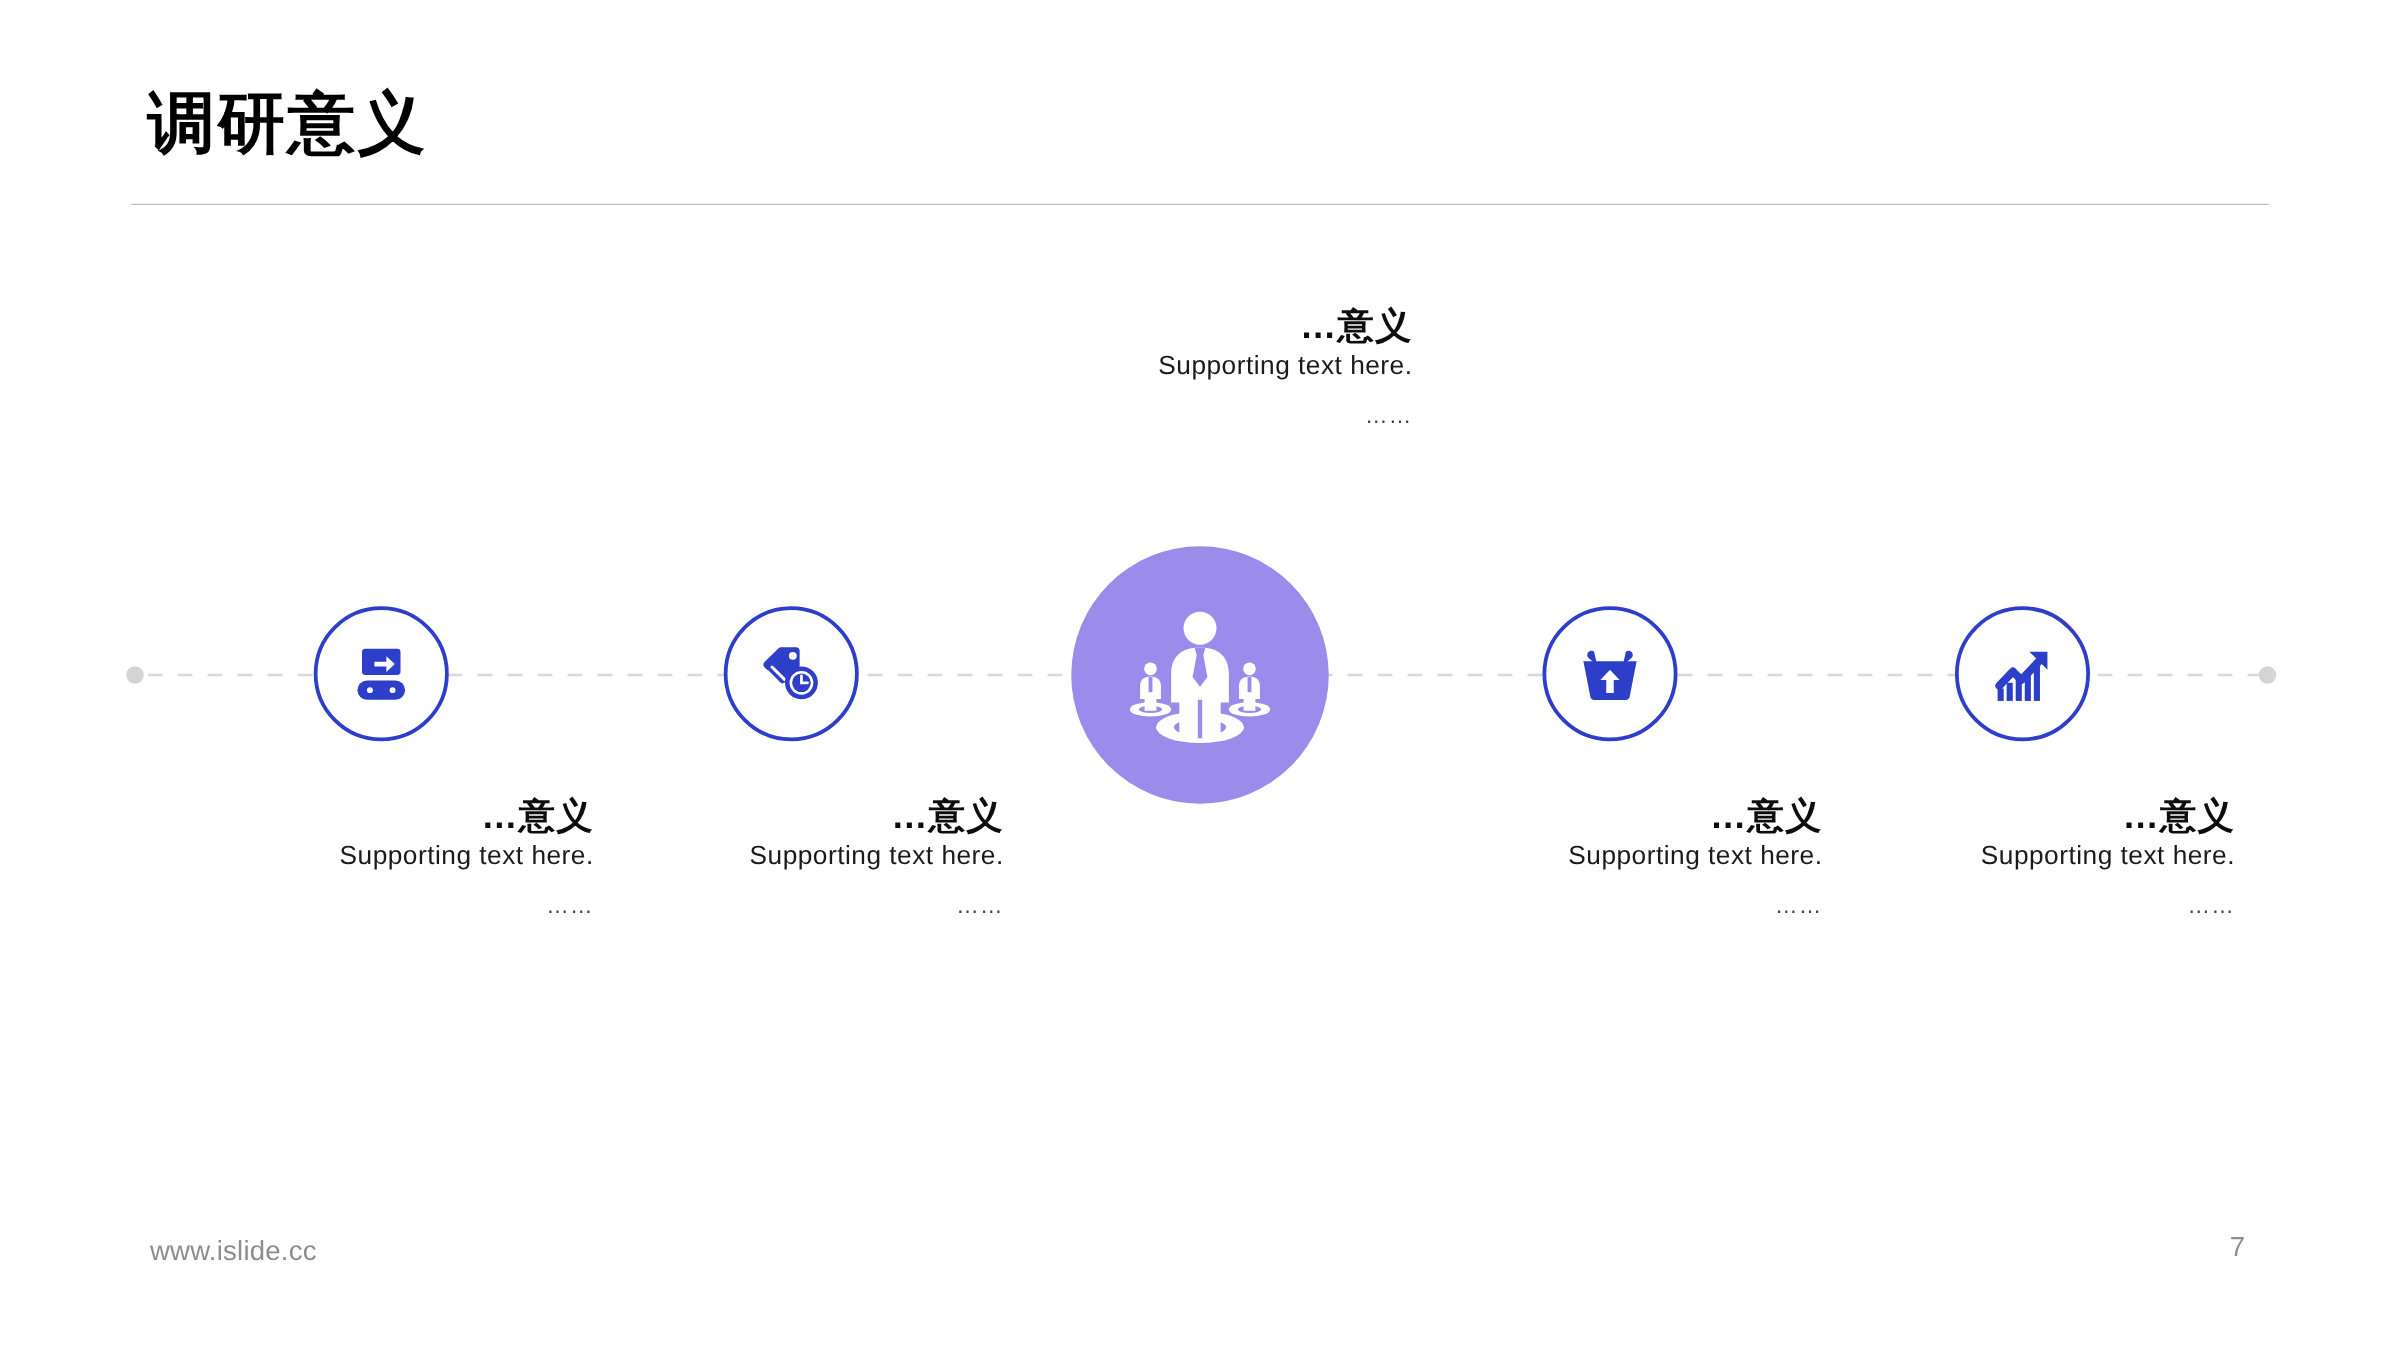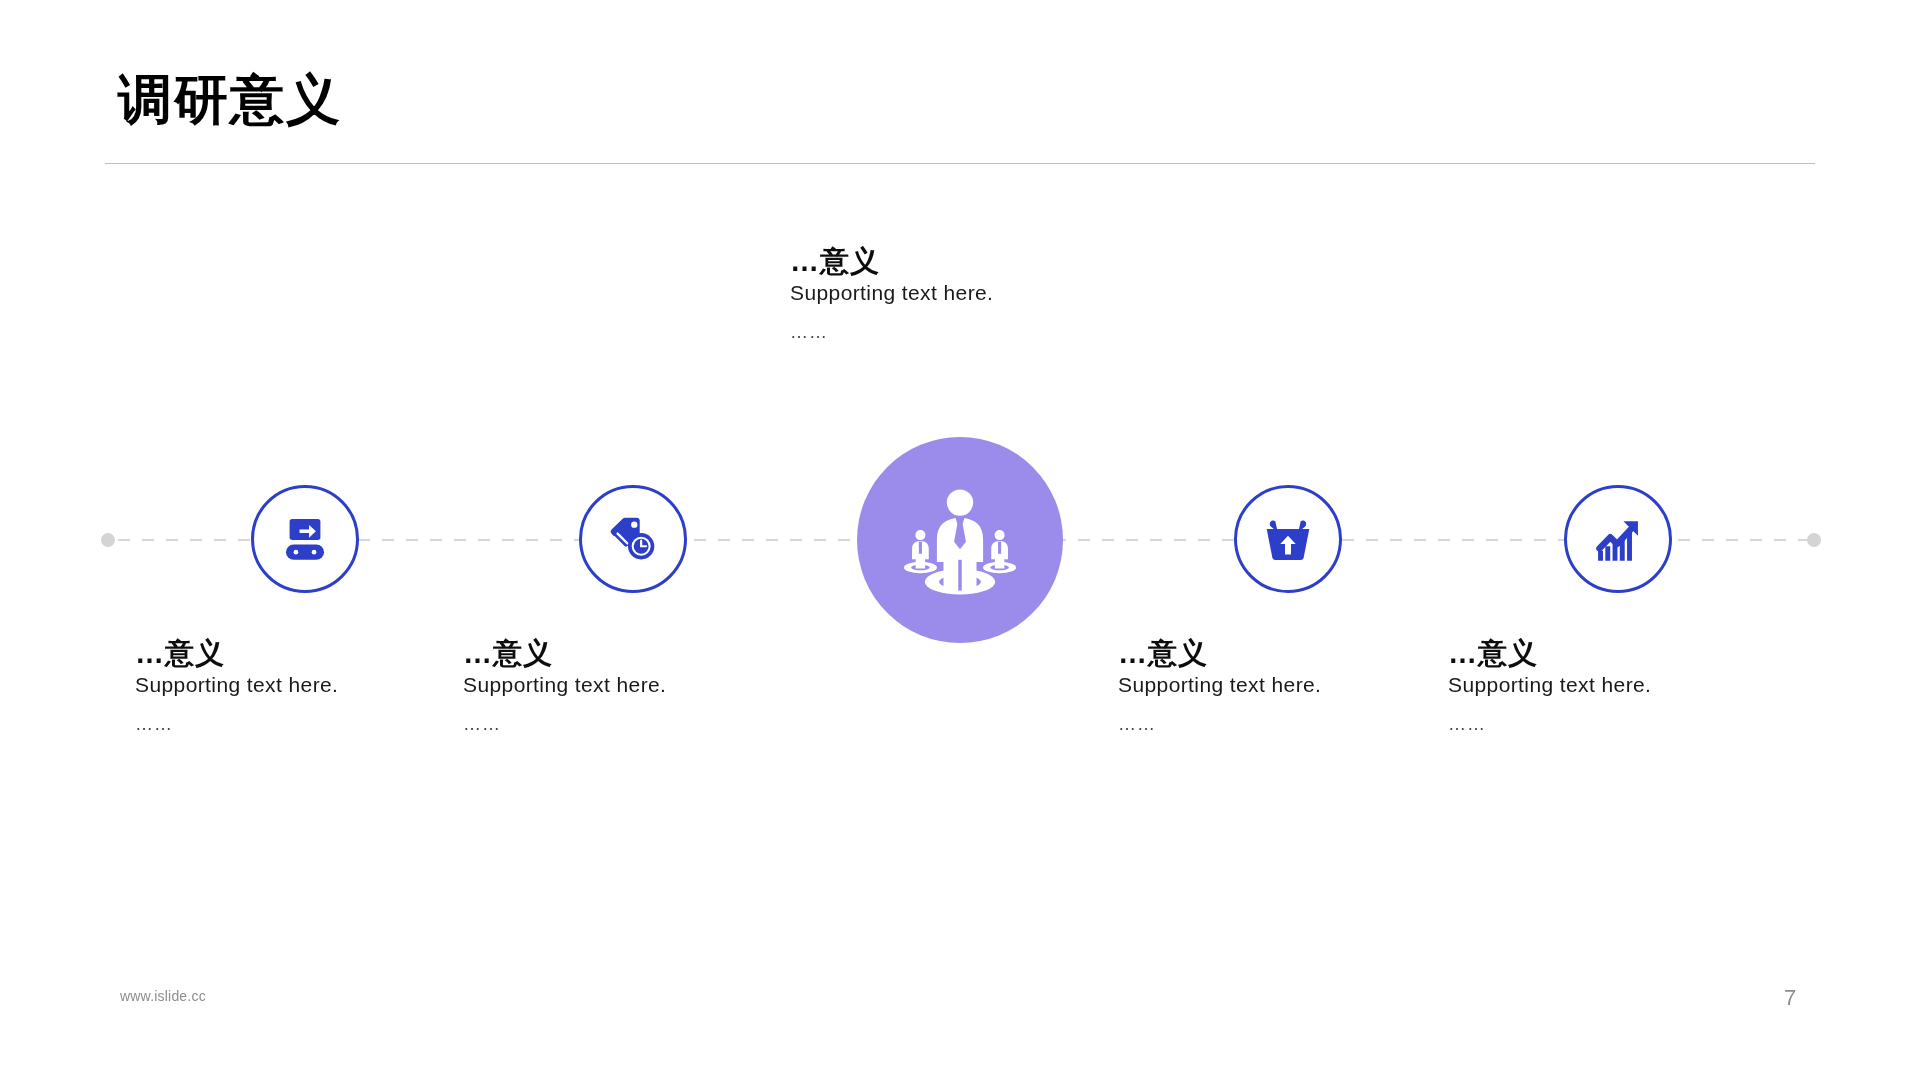--- a/index.html
+++ b/index.html
@@ -54,41 +54,41 @@
   .hub {
     position:absolute; top:437px; left:50%;
     width:206px; height:206px; margin-left:-103px;
     border-radius:50%;
     background:#9b8ceb;
     display:flex; align-items:center; justify-content:center;
   }
   .hub svg { width:132px; height:132px; display:block; }
 
   
-  .txt { position:absolute; left:0; width:100%; text-align:left; }
+  .txt { position:absolute; left:0; width:100%; text-align:right; }
   .txt.below { top:635px; }
   .txt.above { top:243px; }
 
   .node-title {
     font-size:29px; font-weight:bold; color:#0d0d0d;
     letter-spacing:1px; line-height:1.25;
   }
   .node-desc {
     font-size:21px; font-weight:normal; color:#1a1a1a;
     line-height:1.3; letter-spacing:0.4px;
   }
   .node-dots {
     margin-top:15px;
     font-size:18px; color:#444; letter-spacing:1px; line-height:1.2;
   }
 
   
   .footer-url {
     position:absolute; left:120px; top:988px;
-    font-size:14px; color:#8d8d8d; letter-spacing:0.2px;
+    font-size:22px; color:#8d8d8d; letter-spacing:0.2px;
   }
   .footer-page {
     position:absolute; left:1760px; top:985px; width:60px;
     text-align:center; font-size:22px; color:#8d8d8d;
   }
 </style>
 </head>
 <body>
 
 <div class="slide">

